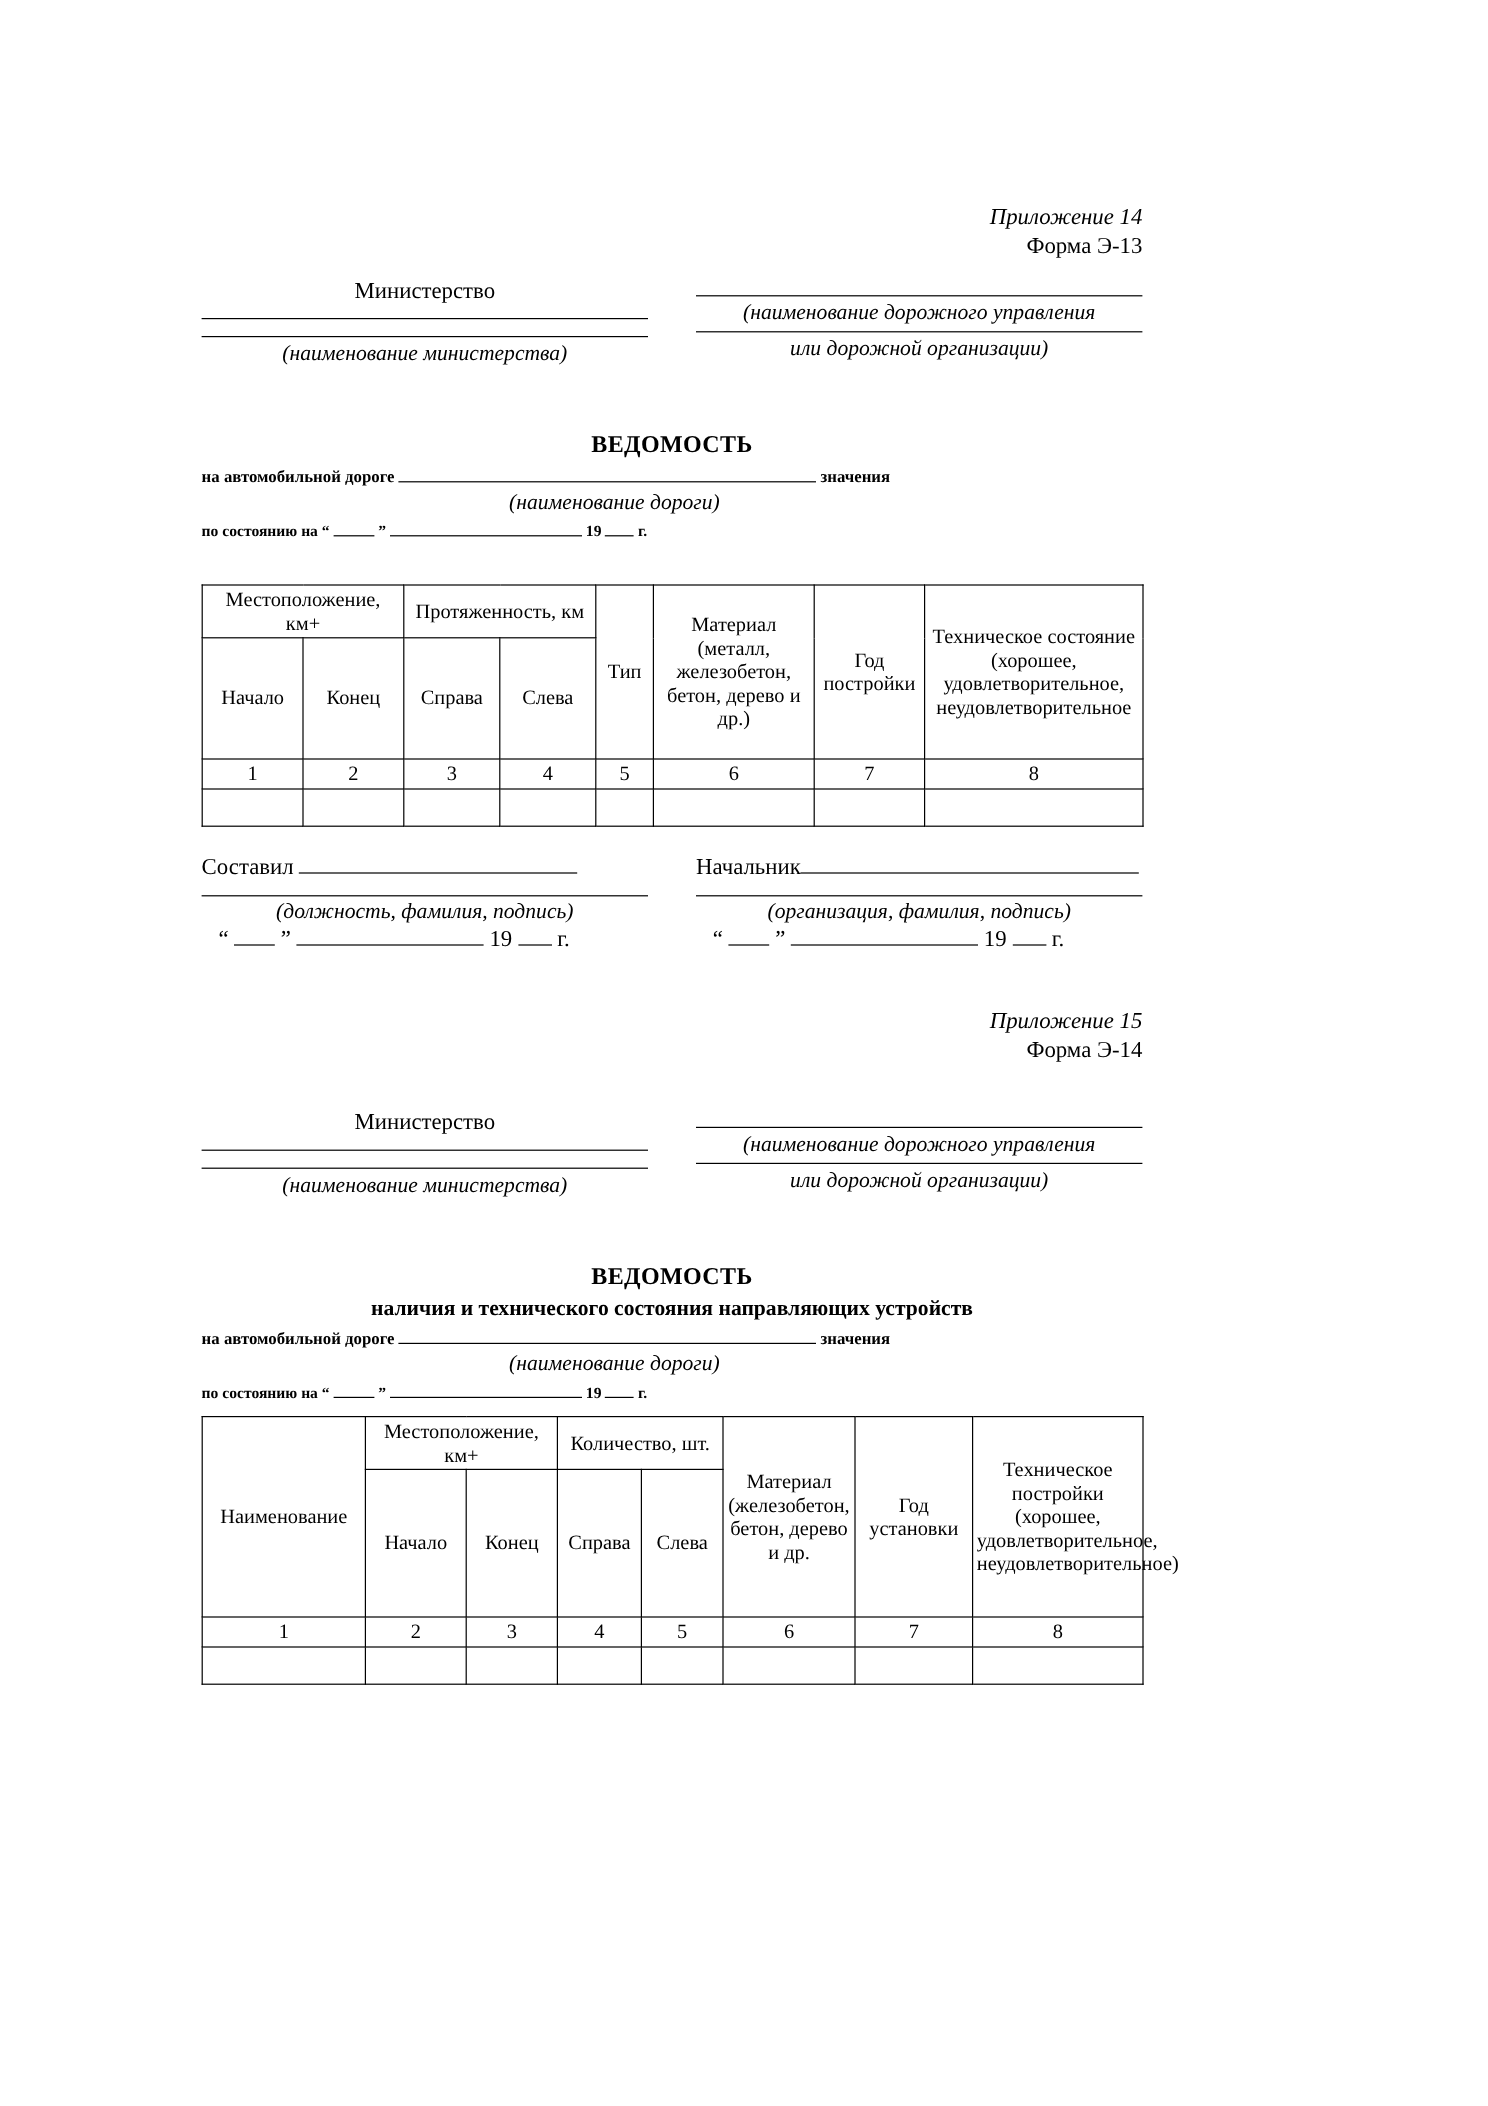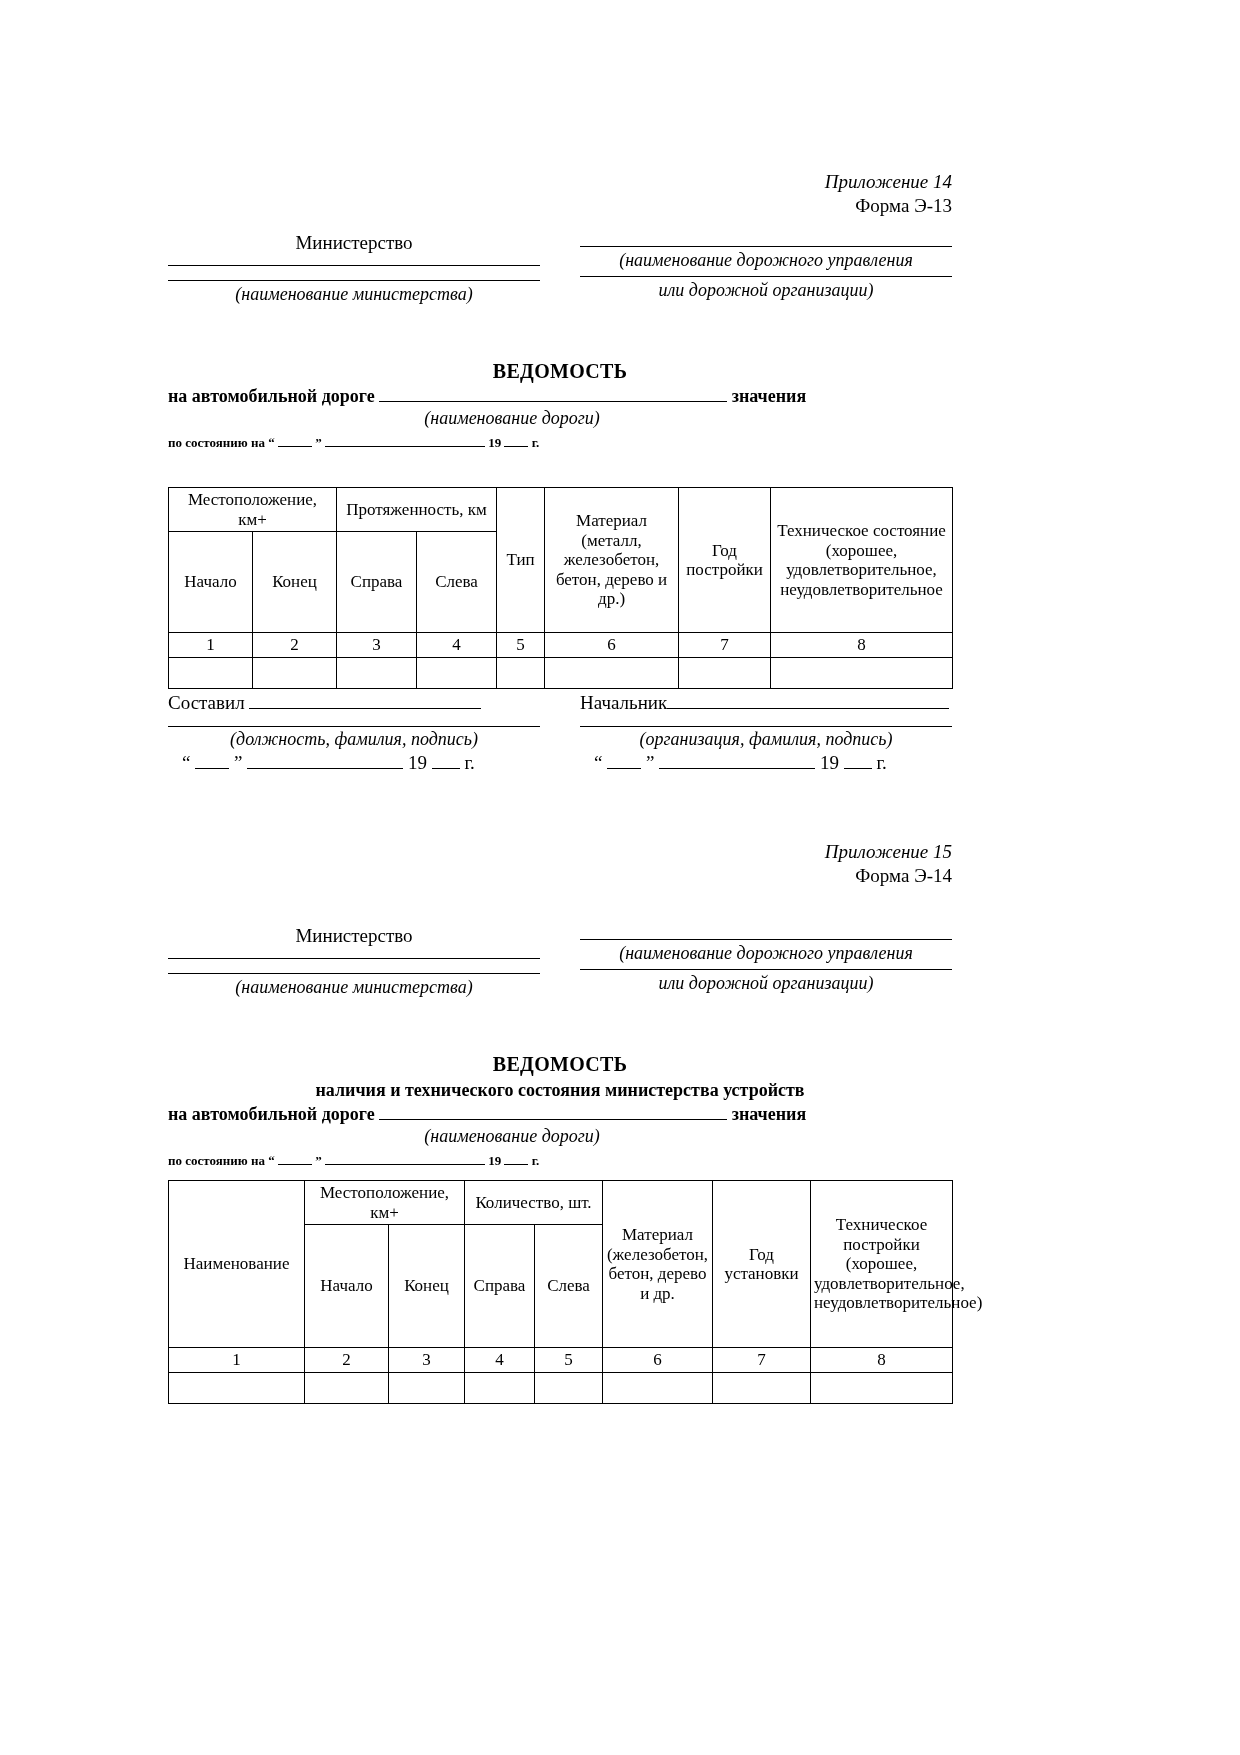--- a/index.html
+++ b/index.html
@@ -87,21 +87,21 @@
     letter-spacing: 0.3px;
   }
   .doc-subtitle {
     text-align: center;
     font-weight: bold;
     font-size: 18px;
     margin-top: 4px;
   }
   .road-line {
     font-weight: bold;
-    font-size: 18px;
+    font-size: 14px;
     margin-top: 3px;
     white-space: nowrap;
   }
   .fill {
     display: inline-block;
     border-bottom: 1px solid #000;
     height: 15px;
     vertical-align: baseline;
   }
   .fill-road { width: 348px; }
@@ -278,21 +278,21 @@
           <td class="emptyrow"></td>
           <td class="emptyrow"></td>
           <td class="emptyrow"></td>
           <td class="emptyrow"></td>
           <td class="emptyrow"></td>
         </tr>
       </tbody>
     </table>
   </div>
 
-  <div class="sheet" style="top:692px;">
+  <div class="sheet" style="top:712px;">
     <div class="sign-row">
       <div class="sign-col">
         <div class="sign-head">
           <span>Составил</span>
           <span class="sign-fill" style="width:232px"></span>
         </div>
         <div class="sign-rule"></div>
         <div class="sign-caption">(должность, фамилия, подпись)</div>
         <div class="sign-date">
           <span>“</span>
@@ -342,21 +342,21 @@
         <div class="rule" style="margin-top:14px;"></div>
         <div class="org-caption">(наименование дорожного управления</div>
         <div class="rule" style="margin-top:4px;"></div>
         <div class="org-caption">или дорожной организации)</div>
       </div>
     </div>
   </div>
 
   <div class="sheet" style="top:1053px;">
     <div class="doc-title">ВЕДОМОСТЬ</div>
-    <div class="doc-subtitle">наличия и технического состояния министерства устройств</div>
+    <div class="doc-subtitle">наличия и технического состояния направляющих устройств</div>
     <div class="road-line">
       <span>на автомобильной дороге</span>
       <span class="fill fill-road"></span>
       <span>значения</span>
     </div>
     <div class="road-caption">(наименование дороги)</div>
     <div class="state-line">
       <span>по состоянию на “</span>
       <span class="fill fill-small"></span>
       <span>”</span>

